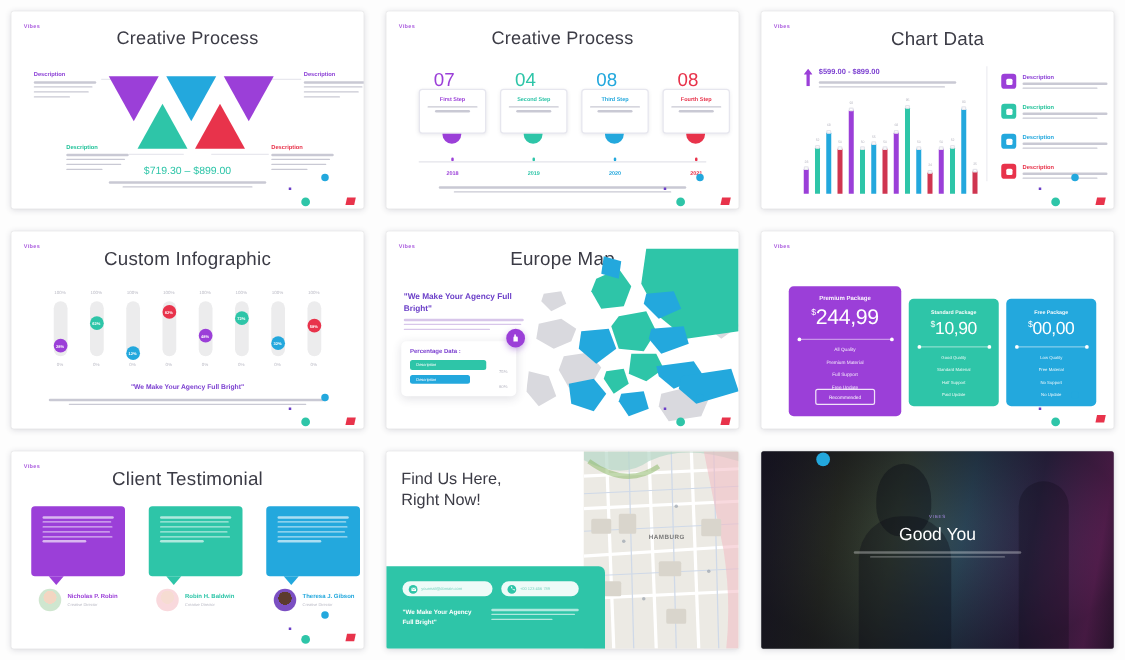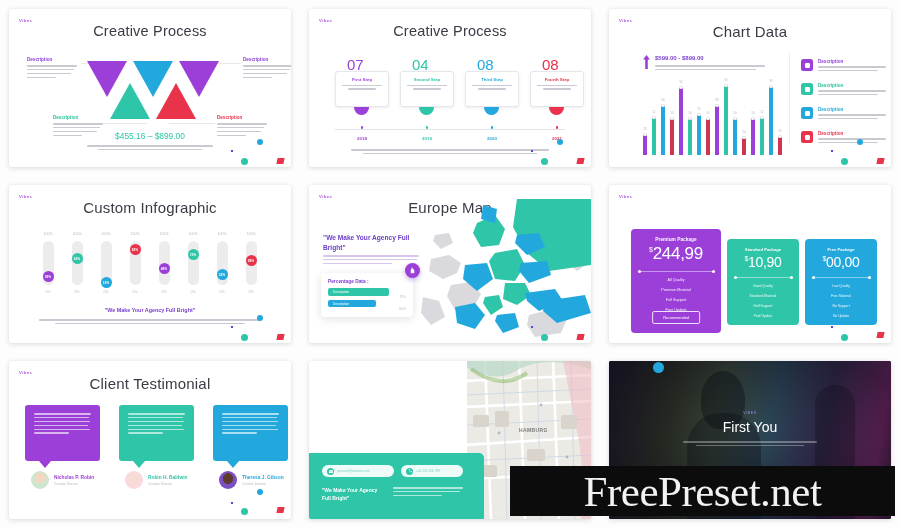--- a/index.html
+++ b/index.html
@@ -256,21 +256,21 @@
         <div style="position:absolute;left:208px;top:106px;width:50px;">
           <div class="desc-h r">Description</div>
           <div class="lines">
             <div class="ln" style="width:100%"></div>
               <div class="ln" style="width:94%"></div>
             <div class="ln" style="width:88%"></div>
               <div class="ln" style="width:58%"></div>
           </div>
         </div>
 
-        <div class="price">$455.16 – $899.00</div>
+        <div class="price">$719.30 – $899.00</div>
         <div style="position:absolute;left:78px;right:78px;top:136px;">
           <div class="ln" style="width:100%"></div>
           <div class="ln" style="width:82%;margin-left:9%"></div>
         </div>
 
         <div class="confetti">
           <div class="sq" style="left:18px;top:21px;width:2.4px;height:2.4px;background:#6b3fc8;"></div>
           <div class="dot" style="left:44px;top:10px;width:6px;height:6px;background:#23a8dd;"></div>
           <div class="dot" style="left:28px;top:29px;width:7px;height:7px;background:#2ec5a8;"></div>
           <div class="sq" style="left:64px;top:29px;width:7px;height:6px;background:#e8334b;transform:skewX(-12deg);"></div>
@@ -742,20 +742,21 @@
             <g fill="#9aa3ae" opacity=".7">
               <circle cx="32" cy="72" r="1.4"></circle>
                 <circle cx="74" cy="44" r="1.4"></circle>
               <circle cx="100" cy="96" r="1.4"></circle>
                 <circle cx="48" cy="118" r="1.4"></circle>
             </g>
           </svg>
           <div class="mapcity">HAMBURG</div>
         </div>
 
+        <div class="findtitle">Find Us Here, Right Now!</div>
 
         <div class="greenpanel">
           <div class="pill" style="left:13px;top:12px;width:72px;">
             <span class="cir">
               <svg width="4" height="3" viewBox="0 0 8 6">
                   <rect width="8" height="6" rx="1" fill="#fff"></rect>
                   <path d="M0 .8 L4 3.4 L8 .8" stroke="#2ec5a8" stroke-width=".9" fill="none"></path>
                 </svg>
             </span>
             <span class="txt">yourmail@domain.com</span>
@@ -783,27 +784,24 @@
         <div class="ty">
           <div style="position:absolute;inset:0;background:
                linear-gradient(100deg,#221f2e 0%,#2e3326 22%,#3c4a3a 38%,#2e4a5c 56%,#3a2f55 74%,#8d2f7a 92%,#4a1f46 100%);"></div>
           <div class="vign" style="background:radial-gradient(ellipse at 48% 44%, rgba(0,0,0,0) 0%, rgba(10,8,20,.55) 78%);"></div>
 
           <div style="position:absolute;left:92px;top:10px;width:44px;height:58px;background:rgba(10,12,22,.42);border-radius:50% 50% 42% 42%;"></div>
           <div style="position:absolute;left:78px;top:52px;width:74px;height:108px;background:rgba(10,12,22,.36);border-radius:34px 34px 0 0;"></div>
           <div style="position:absolute;right:36px;top:24px;width:40px;height:134px;background:rgba(12,10,24,.3);border-radius:20px 20px 0 0;"></div>
           <div class="dot" style="left:44px;top:1px;width:11px;height:11px;background:#23a8dd;"></div>
           <div class="ty-pre">VIBES</div>
-          <div class="ty-title">First You</div>
+          <div class="ty-title">Good You</div>
           <div class="ty-sub">
             <div class="ln" style="width:100%;background:rgba(255,255,255,.32)"></div>
             <div class="ln" style="width:80%;margin-left:10%;background:rgba(255,255,255,.32)"></div>
           </div>
         </div>
       </div>
     </div>
 
   </div>
 
-  <div class="watermark">
-    <span class="wm-txt">FreePreset.net</span>
-  </div>
 </div>
 
 </body></html>

